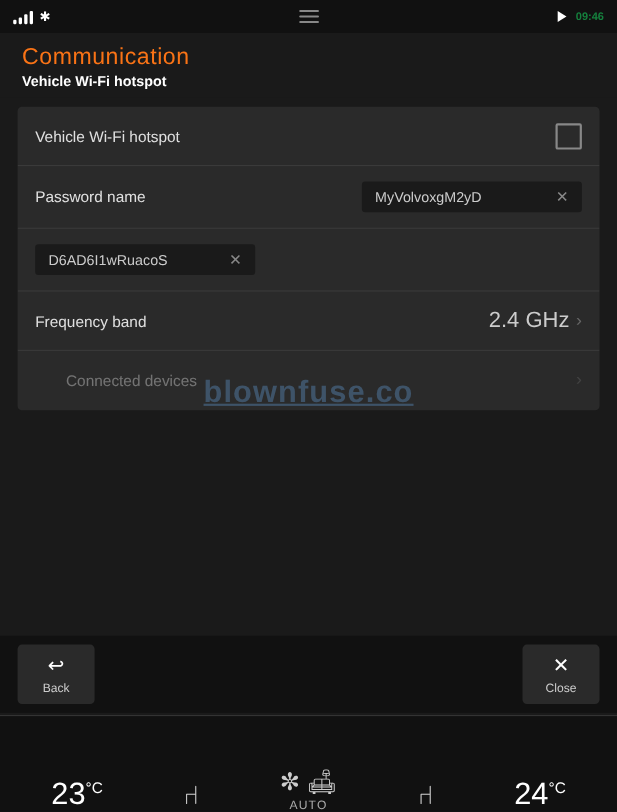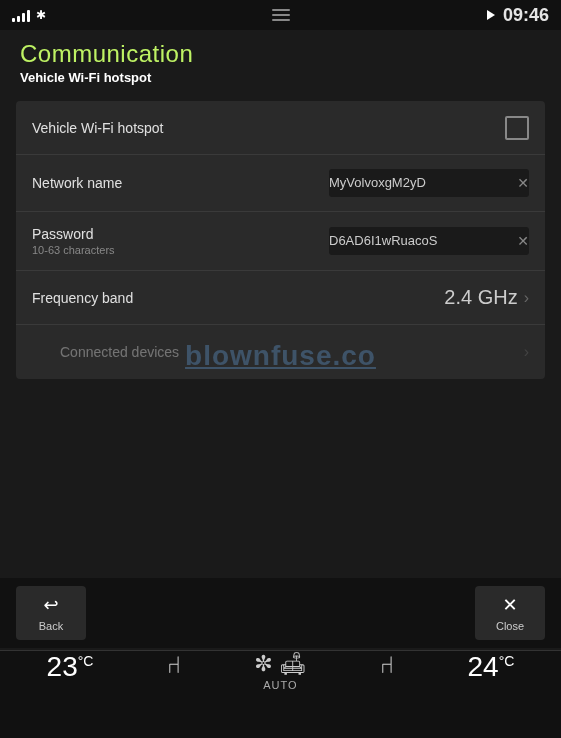--- a/index.html
+++ b/index.html
@@ -44,40 +44,40 @@
       position: absolute;
       left: 50%;
       transform: translateX(-50%);
     }
     .status-right {
       display: flex;
       align-items: center;
       gap: 8px;
     }
     .time-text {
-      font-size: 18px;
+      font-size: 10px;
       font-weight: bold;
-      color: #e5e5e5;
+      color: #15803d;
     }
     .play-icon {
       width: 0;
       height: 0;
       border-top: 5px solid transparent;
       border-bottom: 5px solid transparent;
       border-left: 8px solid #fff;
     }
 
     
     .page-header {
       padding: 10px 20px 8px 20px;
       background: #1a1a1a;
     }
     .page-title {
-      font-size: 24px;
-      color: #bef264;
+      font-size: 21px;
+      color: #f97316;
       font-weight: 300;
       letter-spacing: 0.5px;
     }
     .page-subtitle {
       font-size: 13px;
       color: #fff;
       font-weight: bold;
       margin-top: 2px;
     }
 
@@ -119,23 +119,24 @@
       height: 24px;
       border: 2px solid #888;
       border-radius: 2px;
       background: transparent;
       flex-shrink: 0;
     }
 
     
     .input-container {
       display: flex;
+      align-items: center;
       background: #1a1a1a;
       border-radius: 3px;
-      padding: 6px 0;
+      padding: 6px 12px;
       min-width: 200px;
       gap: 8px;
     }
     .input-value {
       font-size: 13px;
       color: #ccc;
       flex: 1;
     }
     .clear-icon {
       color: #888;
@@ -210,21 +211,21 @@
 
     
     .climate-bar {
       position: absolute;
       bottom: 0;
       left: 0;
       right: 0;
       height: 88px;
       background: #111;
       display: flex;
-      align-items: flex-start;
+      align-items: flex-end;
       justify-content: space-around;
       border-top: 1px solid #333;
       padding: 0 10px;
     }
     .climate-temp {
       font-size: 28px;
       font-weight: 300;
       color: #fff;
       position: relative;
     }
@@ -312,33 +313,29 @@
 
   <div class="card-row">
     <div class="row-label">
       <div class="row-label-main">Vehicle Wi-Fi hotspot</div>
     </div>
     <div class="checkbox-square"></div>
   </div>
 
   <div class="card-row">
     <div class="row-label">
-      <div class="row-label-main">Network name</div>
+      <div class="row-label-main">Password name</div>
     </div>
     <div class="input-container">
       <span class="input-value">MyVolvoxgM2yD</span>
       <span class="clear-icon">✕</span>
     </div>
   </div>
 
   <div class="card-row">
-    <div class="row-label">
-      <div class="row-label-main">Password</div>
-      <div class="row-label-sub">10-63 characters</div>
-    </div>
     <div class="input-container">
       <span class="input-value">D6AD6I1wRuacoS</span>
       <span class="clear-icon">✕</span>
     </div>
   </div>
 
   <div class="card-row">
     <div class="row-label">
       <div class="row-label-main">Frequency band</div>
     </div>

